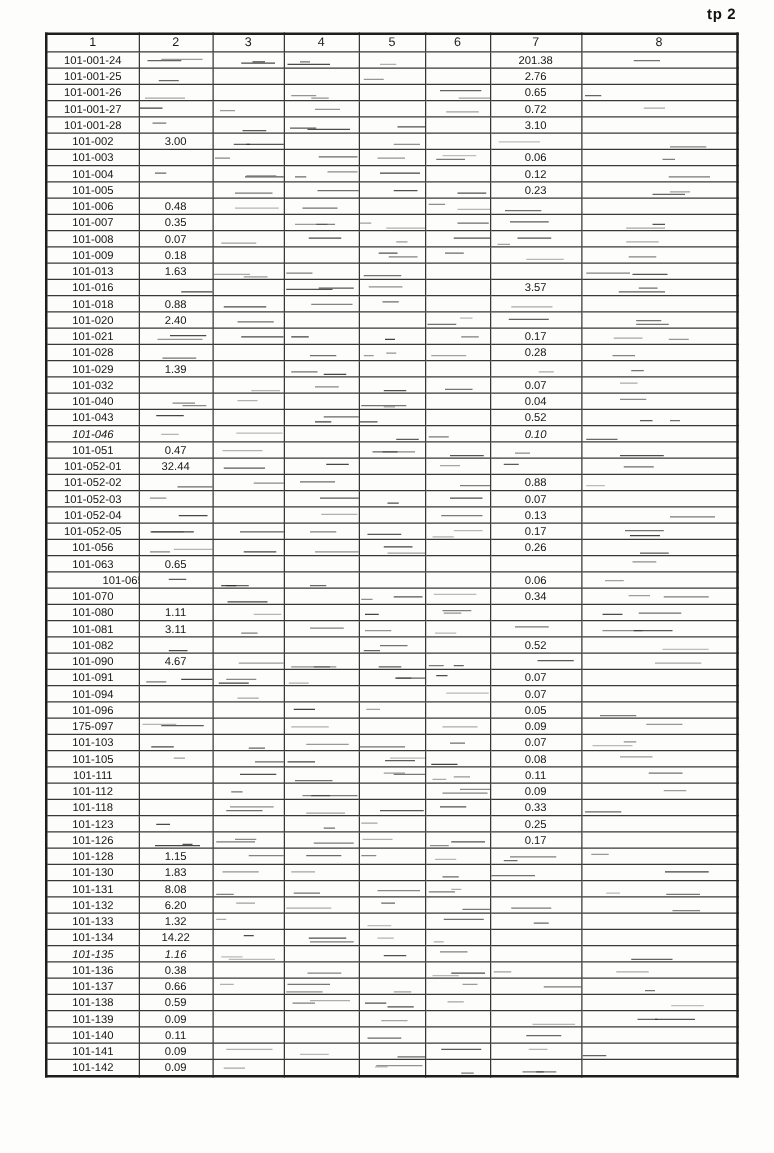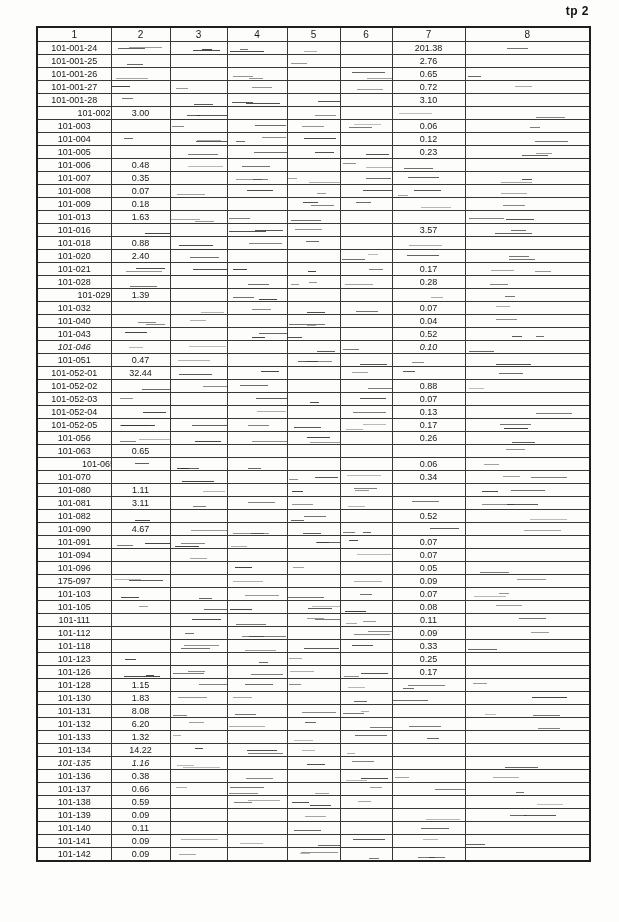--- a/index.html
+++ b/index.html
@@ -169,21 +169,21 @@
             <span class="artifact" style="width: 21px; left: 8%; top: 8px; opacity: 0.78;"></span>
           </td>
           <td style="color: rgb(22, 22, 22);">
             <span class="artifact" style="width: 24px; left: 59%; top: 7px; opacity: 0.82;"></span>
           </td>
           <td style="color: rgb(22, 22, 22);"></td>
           <td style="color: rgb(22, 22, 22);">3.10</td>
           <td style="color: rgb(22, 22, 22);"></td>
         </tr>
         <tr>
-          <td style="color: rgb(22, 22, 22); text-align: right;">101-002</td>
+          <td style="color: rgb(22, 22, 22);">101-002</td>
           <td style="color: rgb(22, 22, 22);">3.00</td>
           <td style="color: rgb(22, 22, 22);">
             <span class="artifact" style="width: 13px; left: 30%; top: 8px; opacity: 0.76;"></span>
             <span class="artifact" style="width: 37px; left: 48%; top: 8px; opacity: 0.8;"></span>
           </td>
           <td style="color: rgb(22, 22, 22);"></td>
           <td style="color: rgb(22, 22, 22);">
             <span class="artifact" style="width: 21px; left: 52%; top: 8px; opacity: 0.51;"></span>
           </td>
           <td style="color: rgb(22, 22, 22);"></td>
@@ -459,21 +459,21 @@
           </td>
           <td style="color: rgb(22, 22, 22);">
             <span class="artifact" style="width: 28px; left: 8%; top: 8px; opacity: 0.43;"></span>
           </td>
           <td style="color: rgb(22, 22, 22);">0.28</td>
           <td style="color: rgb(22, 22, 22);">
             <span class="artifact" style="width: 18px; left: 20%; top: 8px; opacity: 0.58;"></span>
           </td>
         </tr>
         <tr>
-          <td style="color: rgb(22, 22, 22); text-align: right;">101-029</td>
+          <td style="color: rgb(22, 22, 22);">101-029</td>
           <td style="color: rgb(22, 22, 22);">1.39</td>
           <td style="color: rgb(22, 22, 22);"></td>
           <td style="color: rgb(22, 22, 22);">
             <span class="artifact" style="width: 18px; left: 53%; top: 10px; opacity: 0.87;"></span>
             <span class="artifact" style="width: 21px; left: 10%; top: 8px; opacity: 0.67;"></span>
           </td>
           <td style="color: rgb(22, 22, 22);"></td>
           <td style="color: rgb(22, 22, 22);"></td>
           <td style="color: rgb(22, 22, 22);">
             <span class="artifact" style="width: 12px; left: 54%; top: 8px; opacity: 0.4;"></span>

